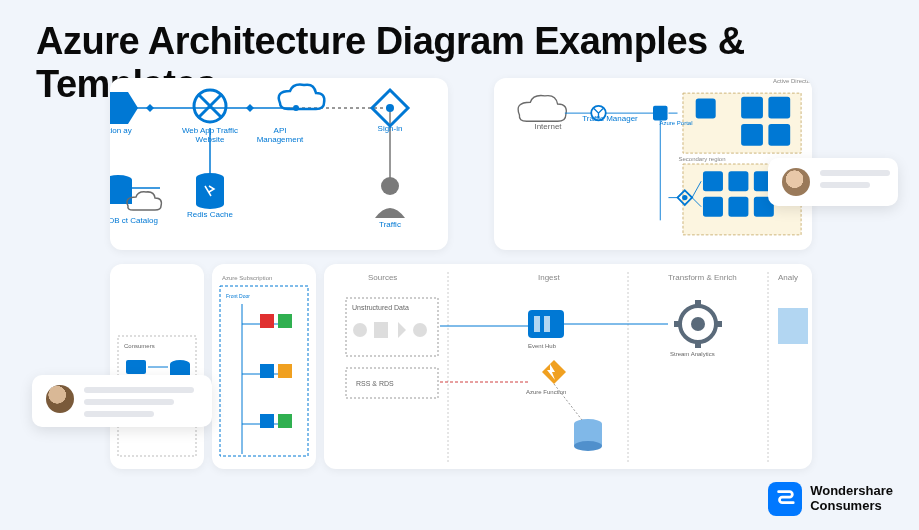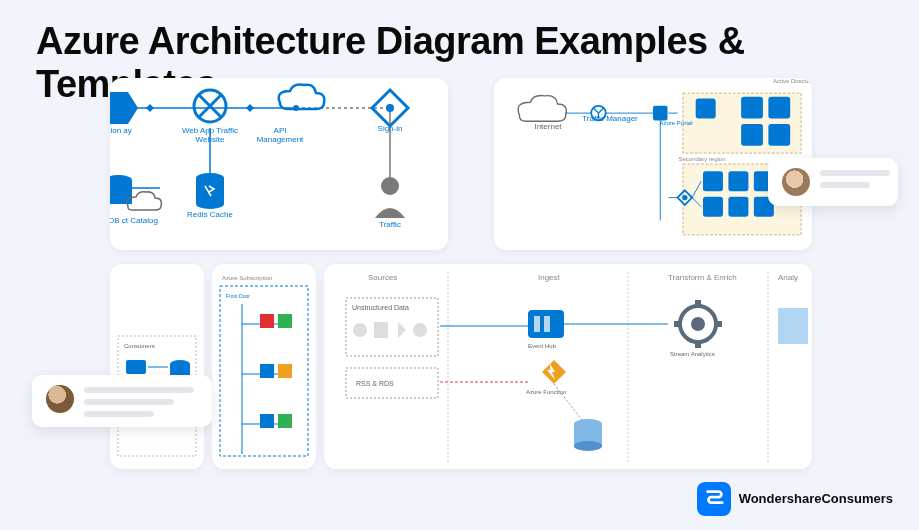--- a/index.html
+++ b/index.html
@@ -110,20 +110,21 @@
       height: 34px;
       background: #0078ff;
       border-radius: 8px;
       display: flex;
       align-items: center;
       justify-content: center;
       color: #fff;
     }
     .logo-text {
       display: flex;
+      flex-direction: column;
       font-size: 13px;
       font-weight: 700;
       line-height: 1.15;
       color: #0a0a0a;
     }
   </style>
 </head>
 <body>
 
 <h1 class="title">Azure Architecture Diagram  Examples &amp; Templates</h1>

